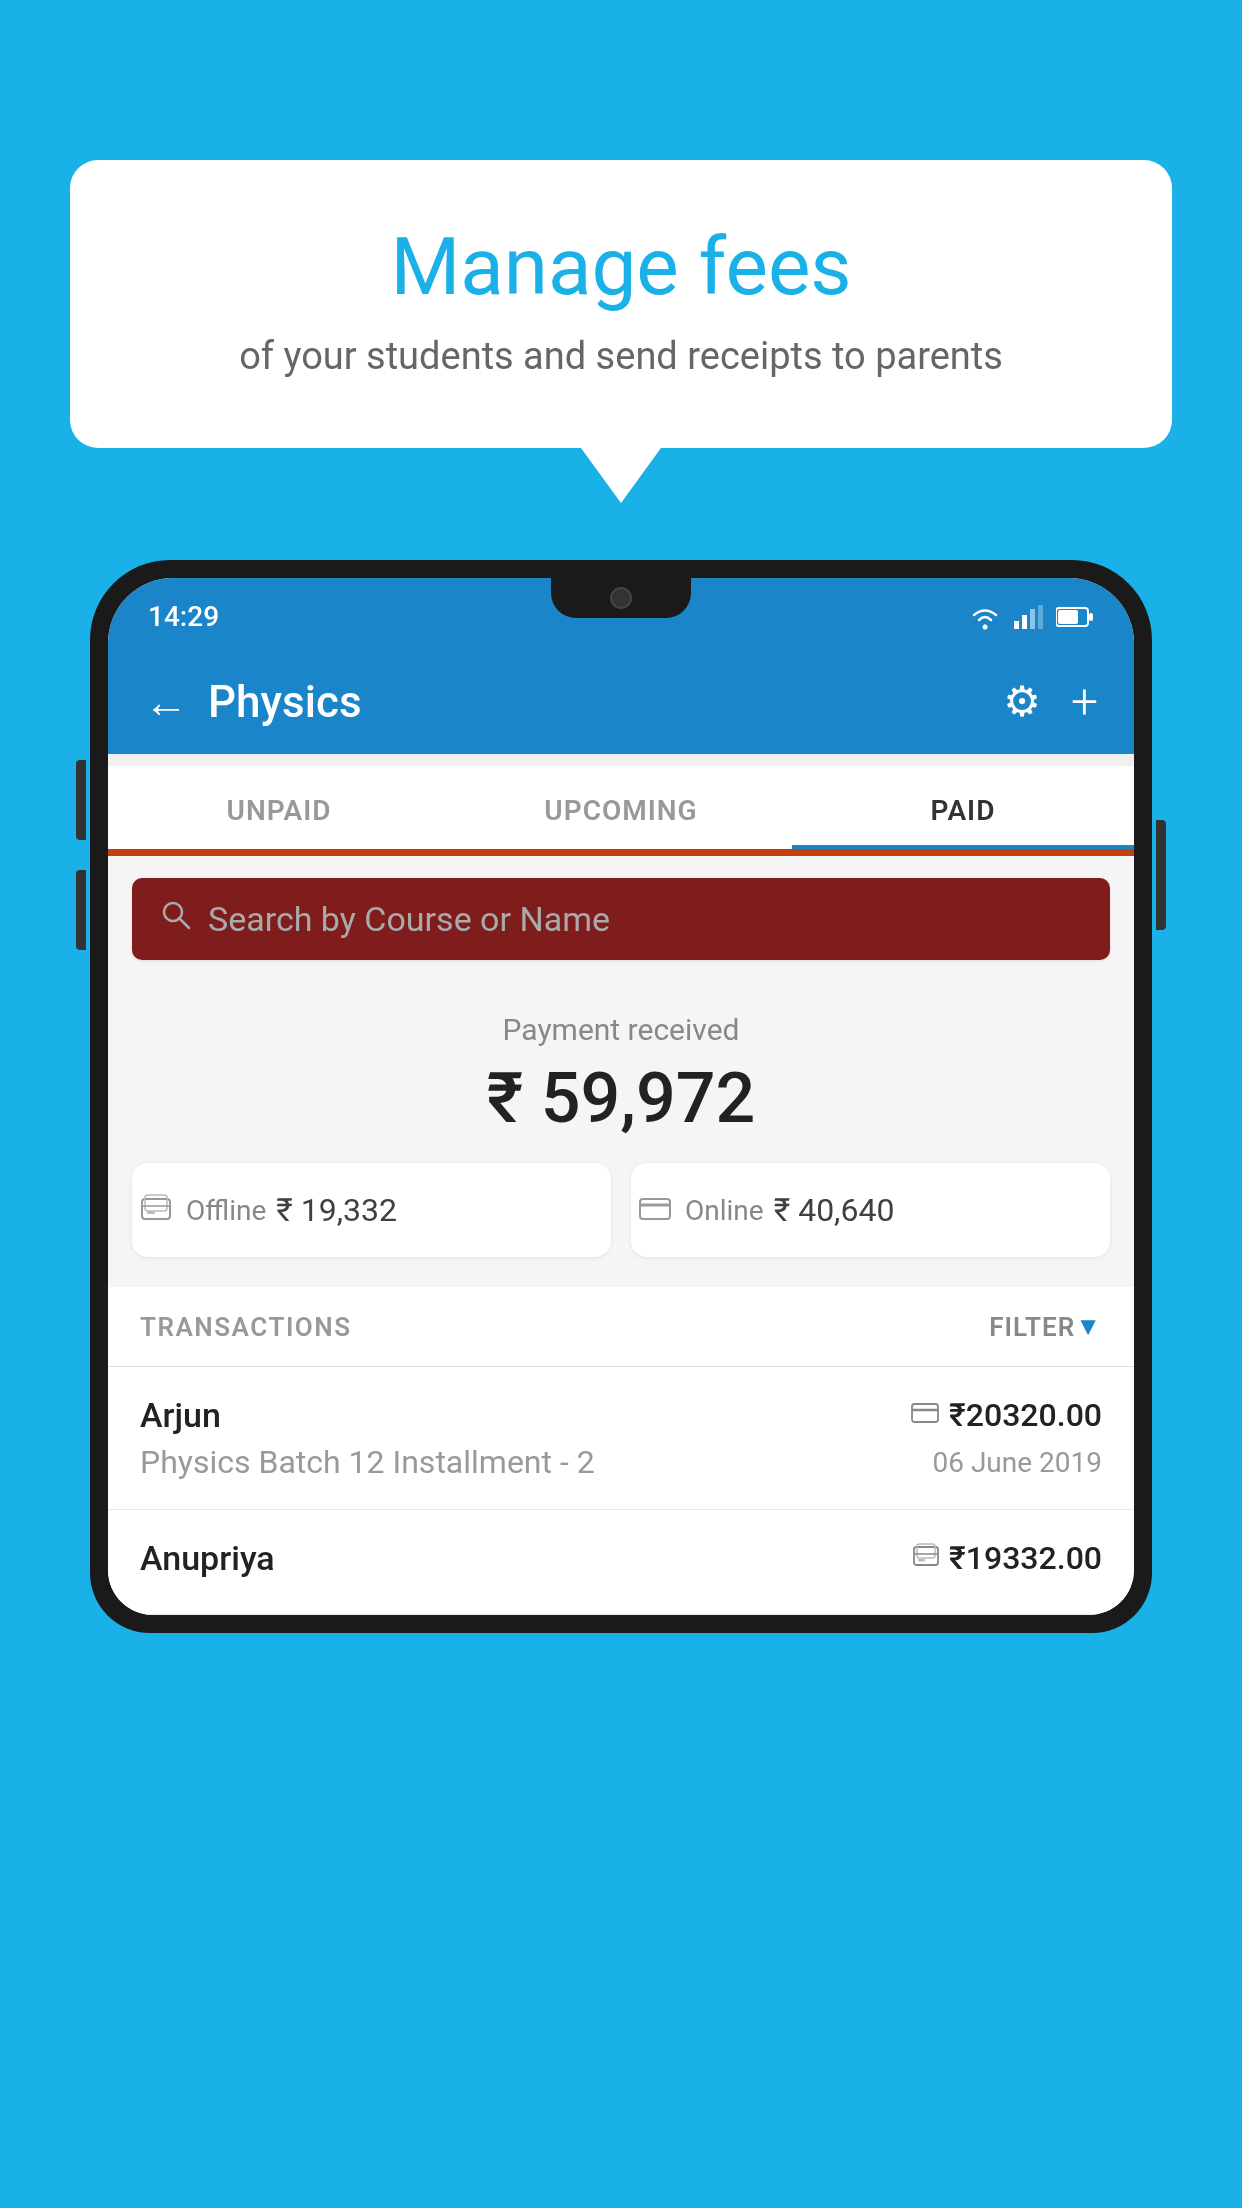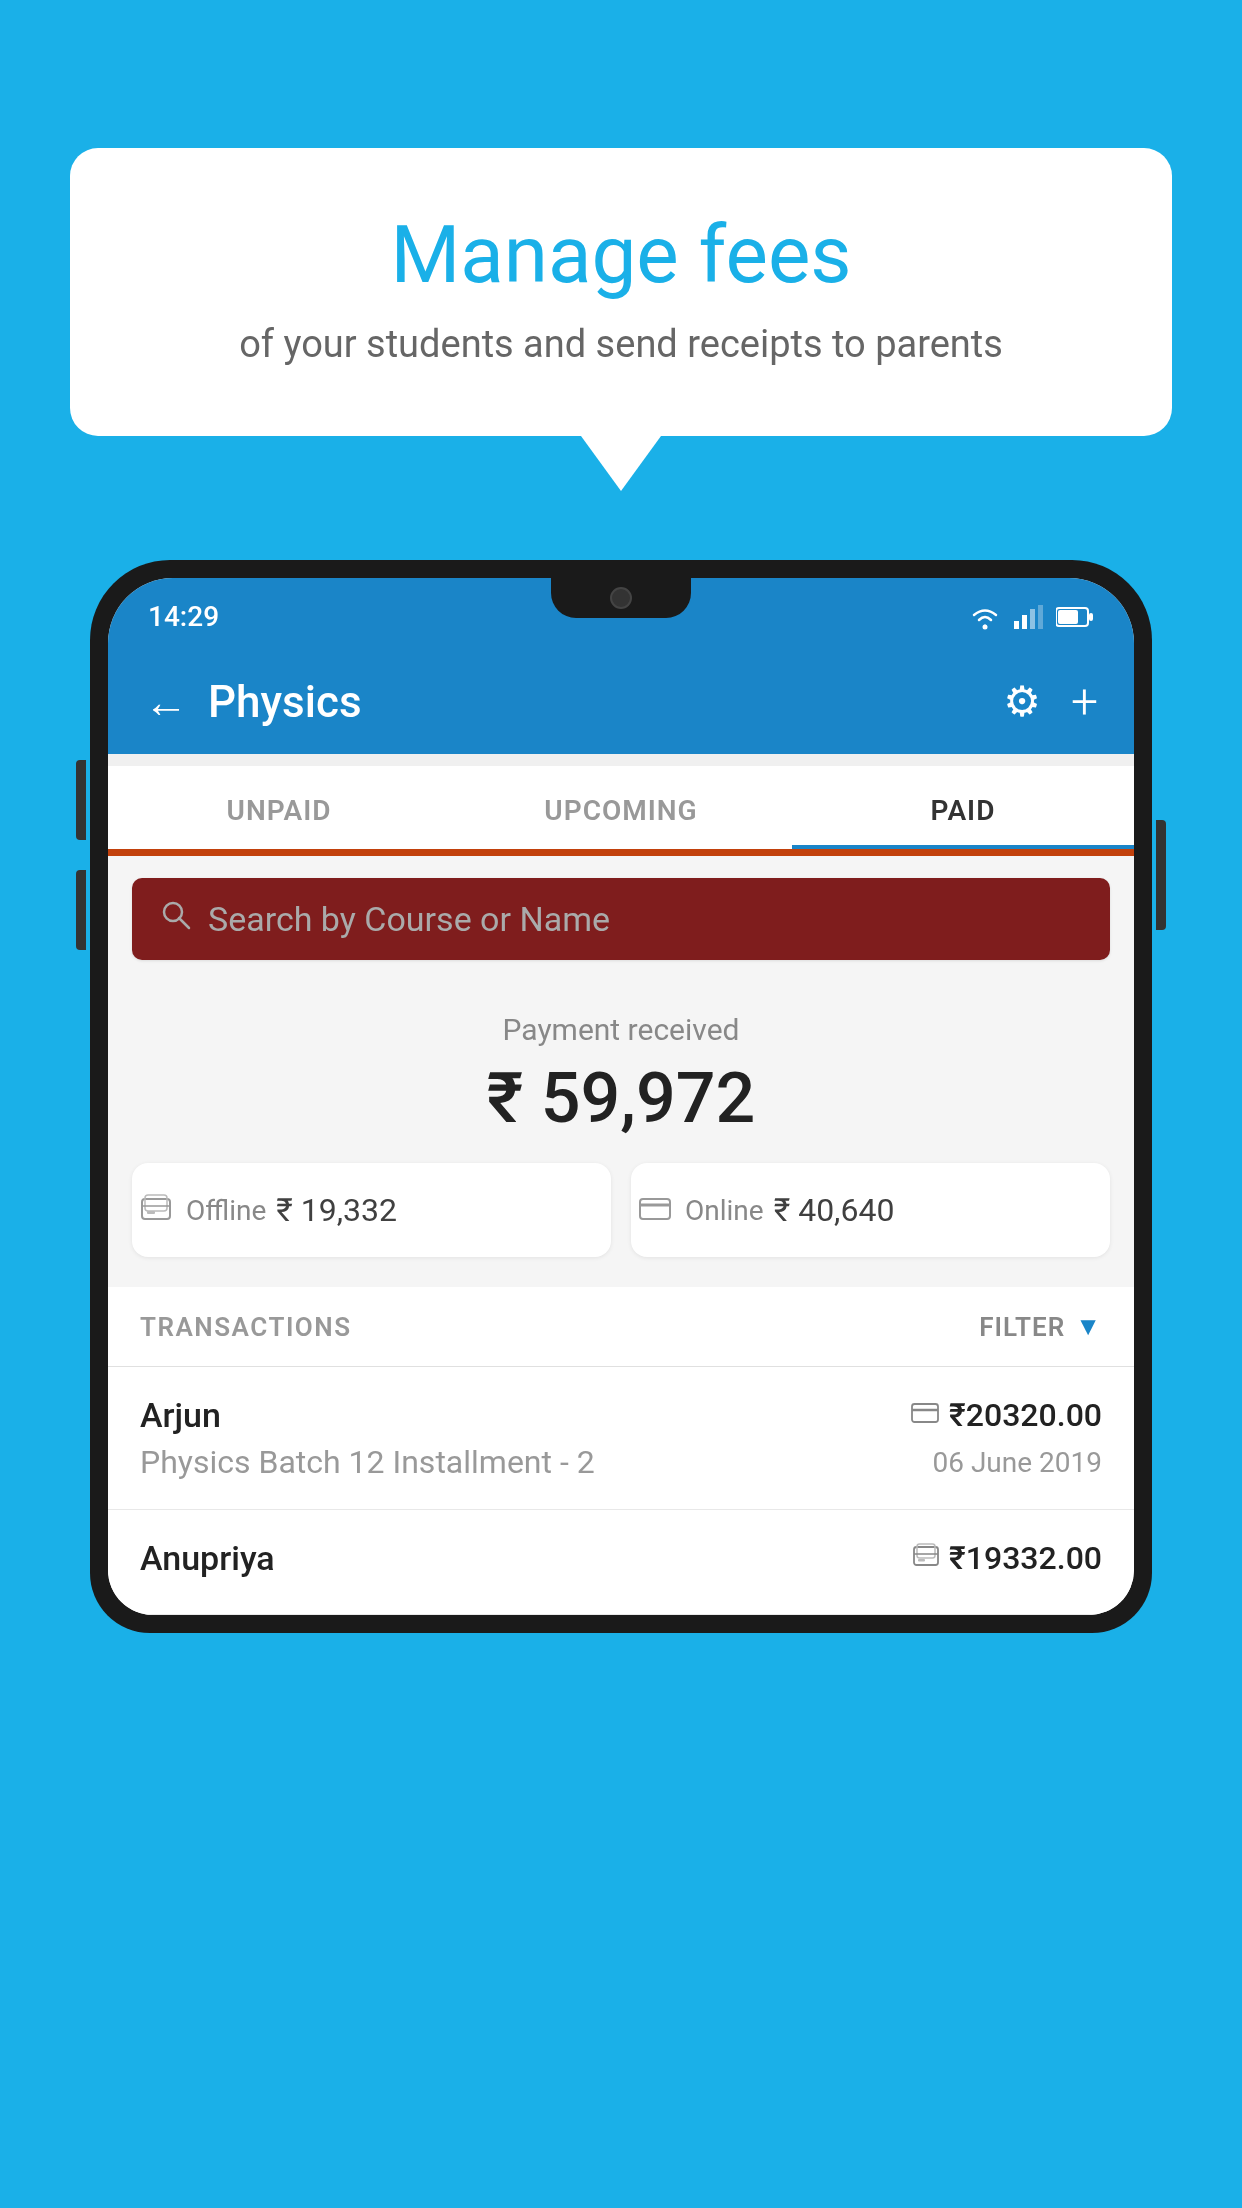--- a/index.html
+++ b/index.html
@@ -9,21 +9,21 @@
       height: 2208px;
       background-color: #1ab0e8;
       font-family: 'Roboto', Arial, sans-serif;
       overflow: hidden;
       position: relative;
     }
 
     
     .speech-bubble-container {
       position: absolute;
-      top: 148px;
+      top: 160px;
       left: 70px;
       right: 70px;
       display: flex;
       flex-direction: column;
       align-items: center;
     }
 
     .speech-bubble {
       background: white;
       border-radius: 28px;
@@ -285,21 +285,21 @@
     .transactions-label {
       color: #999;
       font-size: 26px;
       font-weight: 600;
       letter-spacing: 1.5px;
     }
 
     .filter-btn {
       display: flex;
       align-items: center;
-      gap: 10px;
+      gap: 0;
       color: #888;
       font-size: 26px;
       font-weight: 600;
       letter-spacing: 1px;
     }
 
     
     .transaction-row {
       background: white;
       padding: 28px 32px;

